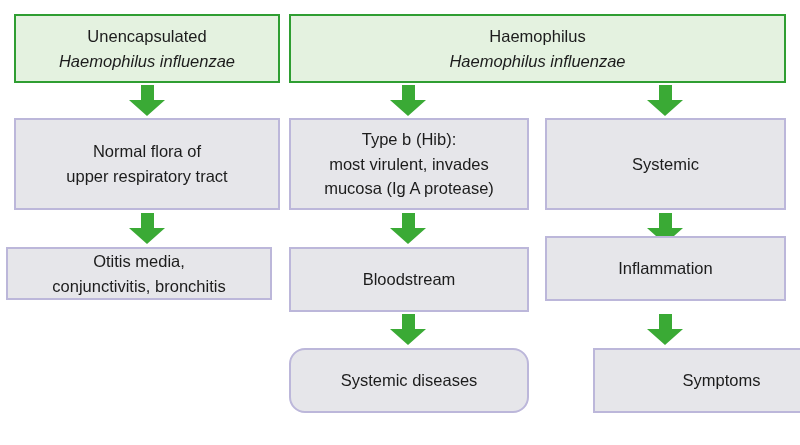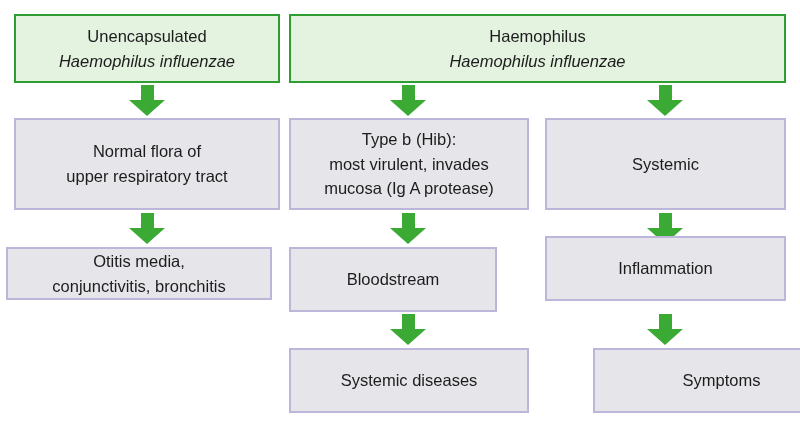--- a/index.html
+++ b/index.html
@@ -78,27 +78,27 @@
 
   #box-normal-flora { left: 14px;  top: 118px; width: 266px; height: 92px; }
   #box-type-b       { left: 289px; top: 118px; width: 240px; height: 92px; }
   #box-endotoxin    { left: 545px; top: 118px; width: 241px; height: 92px; }
 
   #arrow-left-2   { left: 129px; top: 213px; }
   #arrow-mid-2    { left: 390px; top: 213px; }
   #arrow-right-2  { left: 647px; top: 213px; }
 
   #box-otitis       { left: 6px;  top: 247px; width: 266px; height: 53px; text-align: center; }
-  #box-bloodstream  { left: 289px; top: 247px; width: 208px; height: 65px; }
+  #box-bloodstream  { left: 289px; top: 247px; width: 240px; height: 65px; }
   #box-inflammation { left: 545px; top: 236px; width: 241px; height: 65px; }
 
   #arrow-mid-3    { left: 390px; top: 314px; }
   #arrow-right-3  { left: 647px; top: 314px; }
 
-  #box-systemic  { left: 289px; top: 348px; width: 240px; height: 65px; }
+  #box-systemic  { left: 289px; top: 348px; width: 240px; height: 65px; border-radius: 16px; }
   #box-symptoms  { left: 545px; top: 348px; width: 257px; height: 65px; margin-left: 48px; }
 </style>
 </head>
 <body>
 
 <div class="canvas">
 
   <div class="box green" id="box-unencapsulated">
     <span>Unencapsulated</span>
     <em class="subtitle">Haemophilus influenzae</em>

